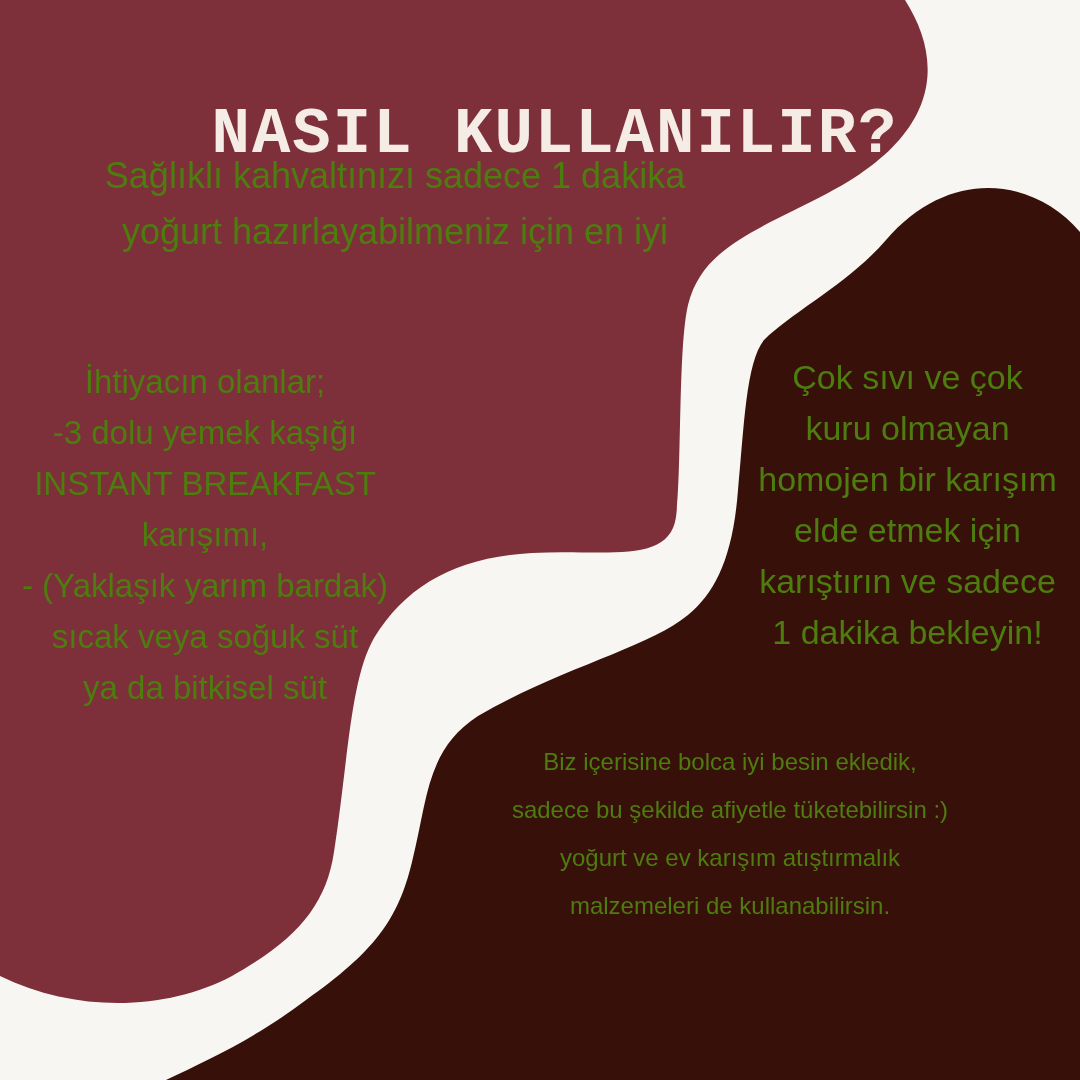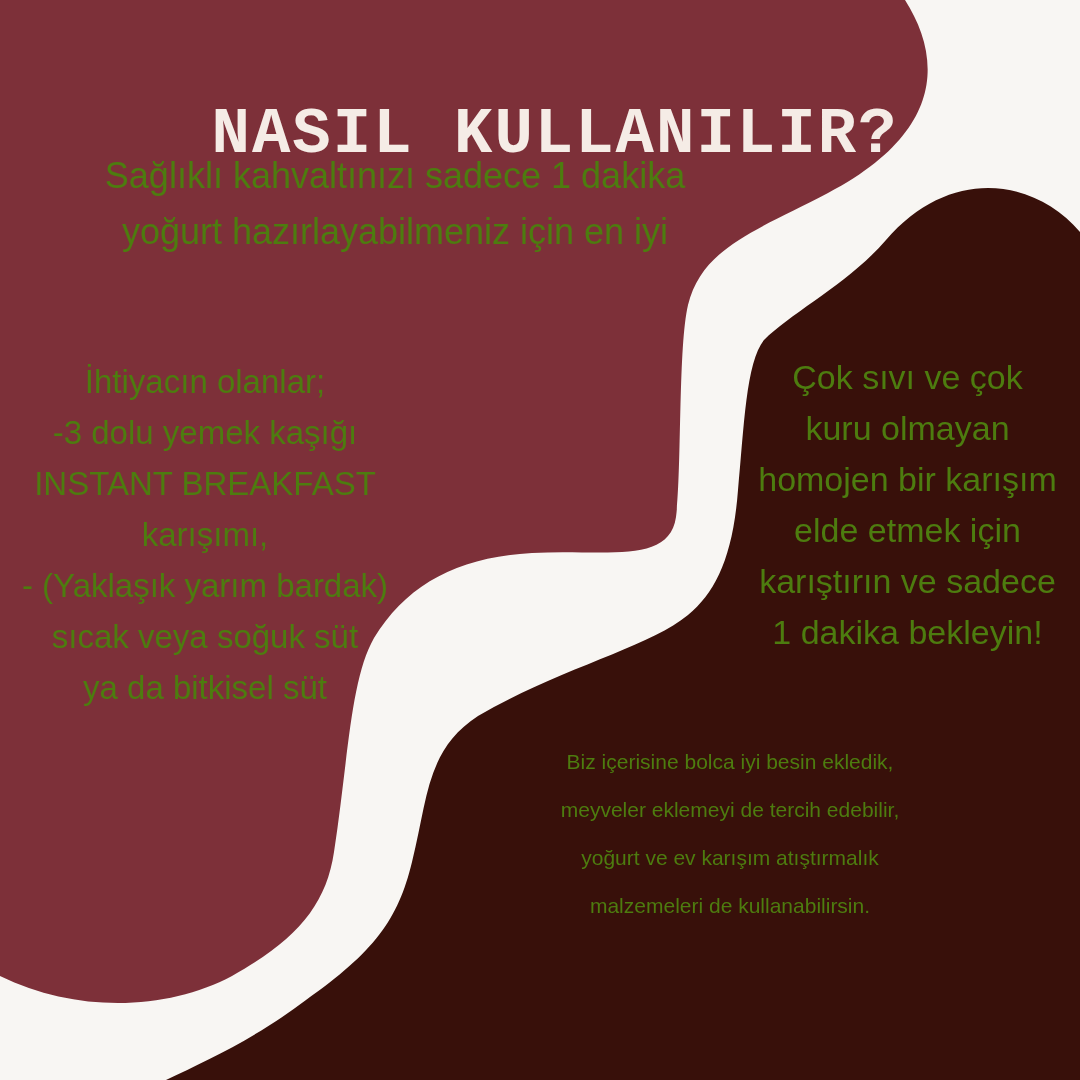--- a/index.html
+++ b/index.html
@@ -17,21 +17,21 @@
     text-align:center;
     font-family:Liberation Mono, monospace;
     font-size:64px;letter-spacing:2px;
     color:#f5ece6;
   }
   .block{position:absolute;text-align:center;color:#4d7c0f;}
   .block div{white-space:nowrap;}
   .intro{left:15px;top:148px;width:760px;font-size:36px;line-height:56px;}
   .ingredients{left:-10px;top:356px;width:430px;font-size:33px;line-height:51px;}
   .mixing{left:725px;top:352px;width:365px;font-size:34px;line-height:51px;}
-  .serving{left:390px;top:738px;width:680px;font-size:21px;line-height:48px;}
+  .serving{left:390px;top:738px;width:680px;font-size:24px;line-height:48px;}
 </style>
 </head>
 <body>
 
 <div class="canvas">
 
   <svg class="blobs" viewBox="0 0 1080 1080" aria-hidden="true">
     <path d="M 0,0 L 905,0
              C 940,55 948,130 828,193
              C 755,231 702,248 688,305
@@ -77,19 +77,19 @@
       <div>Çok sıvı ve çok</div>
       <div>kuru olmayan</div>
       <div>homojen bir karışım</div>
       <div>elde etmek için</div>
       <div>karıştırın ve sadece</div>
       <div>1 dakika bekleyin!</div>
     </div>
 
     <div class="block serving">
       <div>Biz içerisine bolca iyi besin ekledik,</div>
-      <div>meyveler eklemeyi de tercih edebilir,</div>
+      <div>sadece bu şekilde afiyetle tüketebilirsin :)</div>
       <div>yoğurt ve ev karışım atıştırmalık</div>
       <div>malzemeleri de kullanabilirsin.</div>
     </div>
 
   </div>
 </div>
 
 </body></html>

